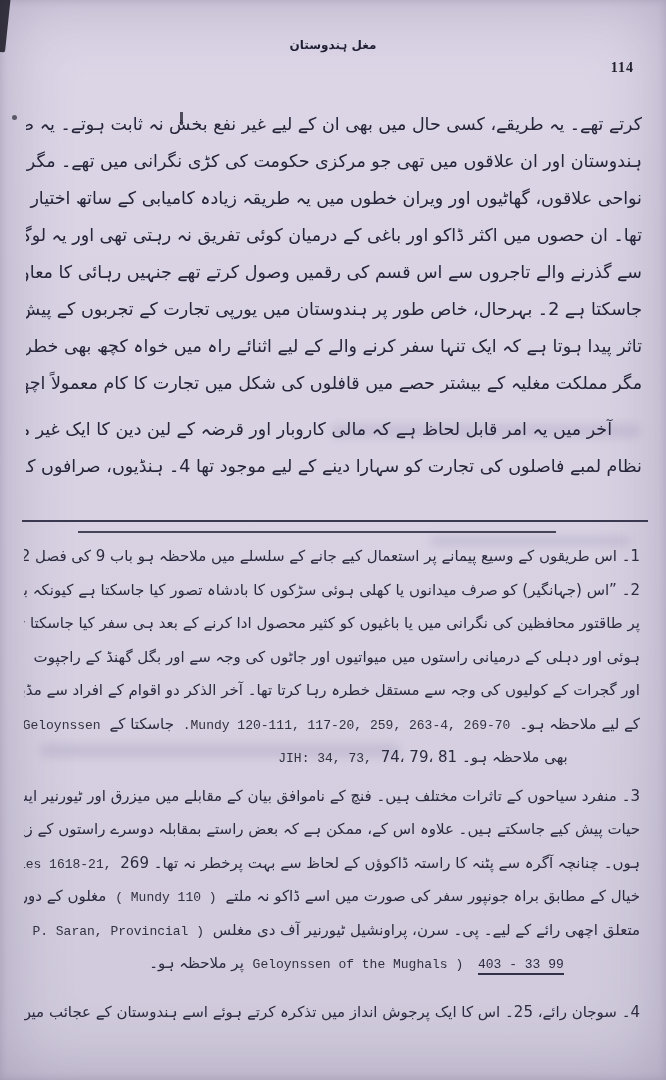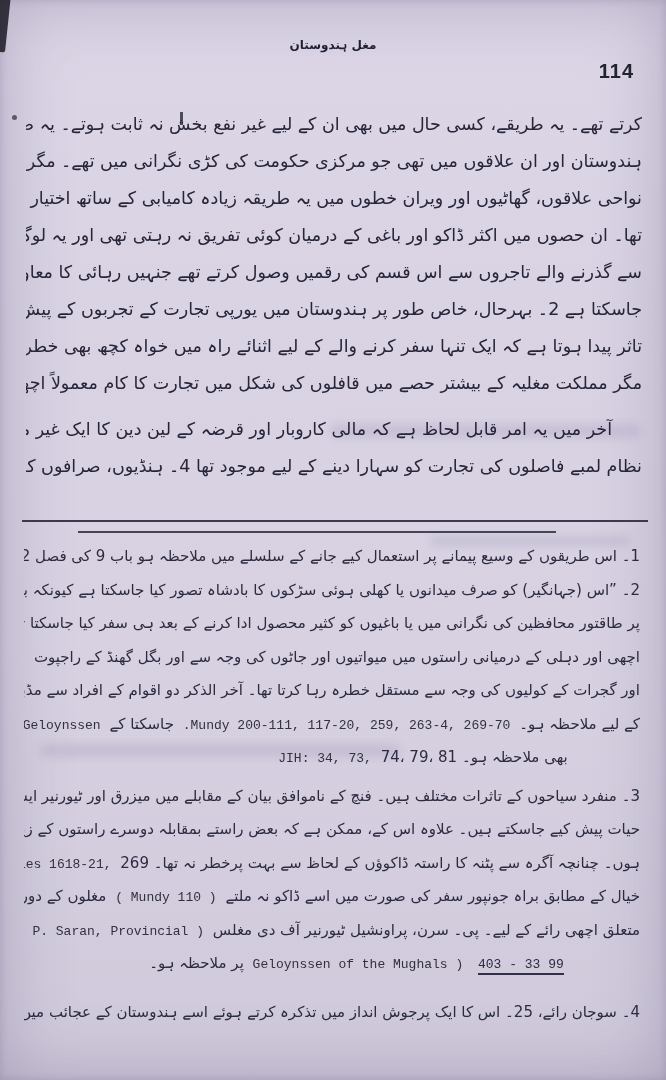--- a/index.html
+++ b/index.html
@@ -5,22 +5,22 @@
   html,body{margin:0;padding:0;}
   body{width:666px;height:1080px;overflow:hidden;
        font-family:"DejaVu Sans",sans-serif;}
   .page{position:relative;width:666px;height:1080px;
         background:linear-gradient(180deg,#dcd6e7 0%,#d9d3e4 25%,#d7d1e2 60%,#cfc9db 100%);
         box-shadow:inset 0 0 70px rgba(92,82,118,.32), inset 0 0 8px rgba(60,50,90,.18);
         color:#26253a;overflow:hidden;}
   
   .hdr-title{position:absolute;top:38px;left:0;width:666px;text-align:center;
              font-size:12px;font-weight:bold;direction:rtl;color:#201f33;}
-  .page-num{position:absolute;top:60px;right:32px;font-family:Liberation Sans, sans-serif;
-            font-size:20px;font-weight:bold;letter-spacing:1px;color:#23222f;}
+  .page-num{position:absolute;top:60px;right:32px;font-family:Liberation Serif, serif;
+            font-size:14px;font-weight:bold;letter-spacing:1px;color:#23222f;}
   
   .body-block{position:absolute;top:106px;right:24px;left:26px;direction:rtl;}
   .bline{height:37px;line-height:37px;font-size:17.5px;white-space:nowrap;overflow:hidden;
          text-align:right;color:#26253a;}
   .para2{margin-top:9px;}
   .indent{padding-right:30px;}
   
   .rule1{position:absolute;top:520px;left:22px;right:18px;height:2px;background:#3b3950;}
   .rule2{position:absolute;top:531px;left:78px;right:110px;height:2px;background:#464459;}
   
@@ -79,27 +79,27 @@
   <div class="fn-block">
 
     <div class="fline">1۔ اس طریقوں کے وسیع پیمانے پر استعمال کیے جانے کے سلسلے میں ملاحظہ ہو باب 9 کی فصل 2۔</div>
 
     <div class="fline">2۔ ”اس (جہانگیر) کو صرف میدانوں یا کھلی ہوئی سڑکوں کا بادشاہ تصور کیا جاسکتا ہے کیونکہ بہت سے مقامات</div>
     <div class="fline">
       <span>پر طاقتور محافظین کی نگرانی میں یا باغیوں کو کثیر محصول ادا کرنے کے بعد ہی سفر کیا جاسکتا تھا۔</span>
       
     </div>
     <div class="fline">
-      <span>اچھی اور دہلی کے درمیانی راستوں میں میواتیوں اور جاٹوں کی وجہ سے اور بگل گھنڈ کے راجپوت</span>
+      <span>ہوئی اور دہلی کے درمیانی راستوں میں میواتیوں اور جاٹوں کی وجہ سے اور بگل گھنڈ کے راجپوت</span>
       <span class="latin">(58, 59</span>
     </div>
     <div class="fline">اور گجرات کے کولیوں کی وجہ سے مستقل خطرہ رہا کرتا تھا۔ آخر الذکر دو اقوام کے افراد سے مڈبھیڑ کی تفصیلات</div>
     <div class="fline">
       <span>کے لیے ملاحظہ ہو۔</span>
-      <span class="latin">Mundy 200-111, 117-20, 259, 263-4, 269-70.</span>
+      <span class="latin">Mundy 120-111, 117-20, 259, 263-4, 269-70.</span>
       <span>جاسکتا کے</span>
       <span class="latin">Geloynssen</span>
     </div>
     <div class="fline jih-line">
       <span class="latin">JIH: 34, 73,</span>
       <span>74، 79، 81 بھی ملاحظہ ہو۔</span>
     </div>
 
     <div class="fline f3">3۔ منفرد سیاحوں کے تاثرات مختلف ہیں۔ فنچ کے ناموافق بیان کے مقابلے میں میزرق اور ٹیورنیر ایسے سیاحوں کے تجربہ</div>
     <div class="fline">حیات پیش کیے جاسکتے ہیں۔ علاوہ اس کے، ممکن ہے کہ بعض راستے بمقابلہ دوسرے راستوں کے زیادہ محفوظ رہے</div>

